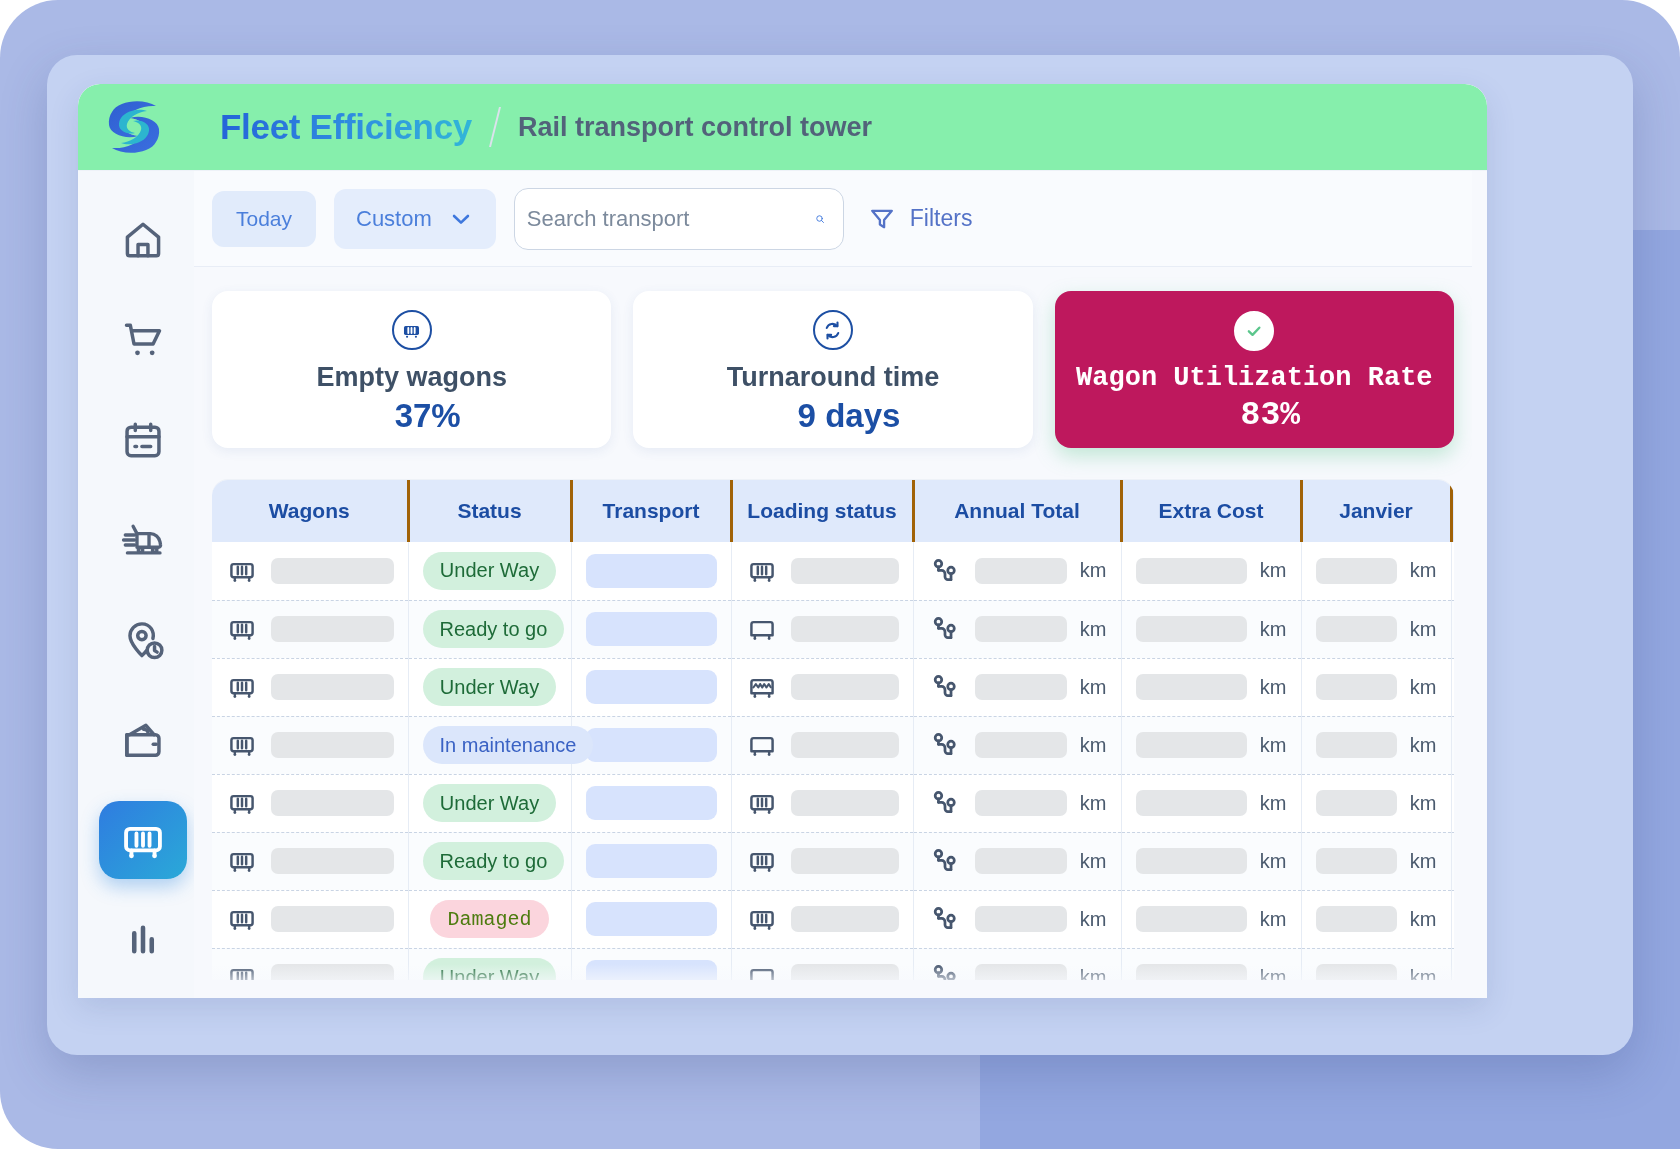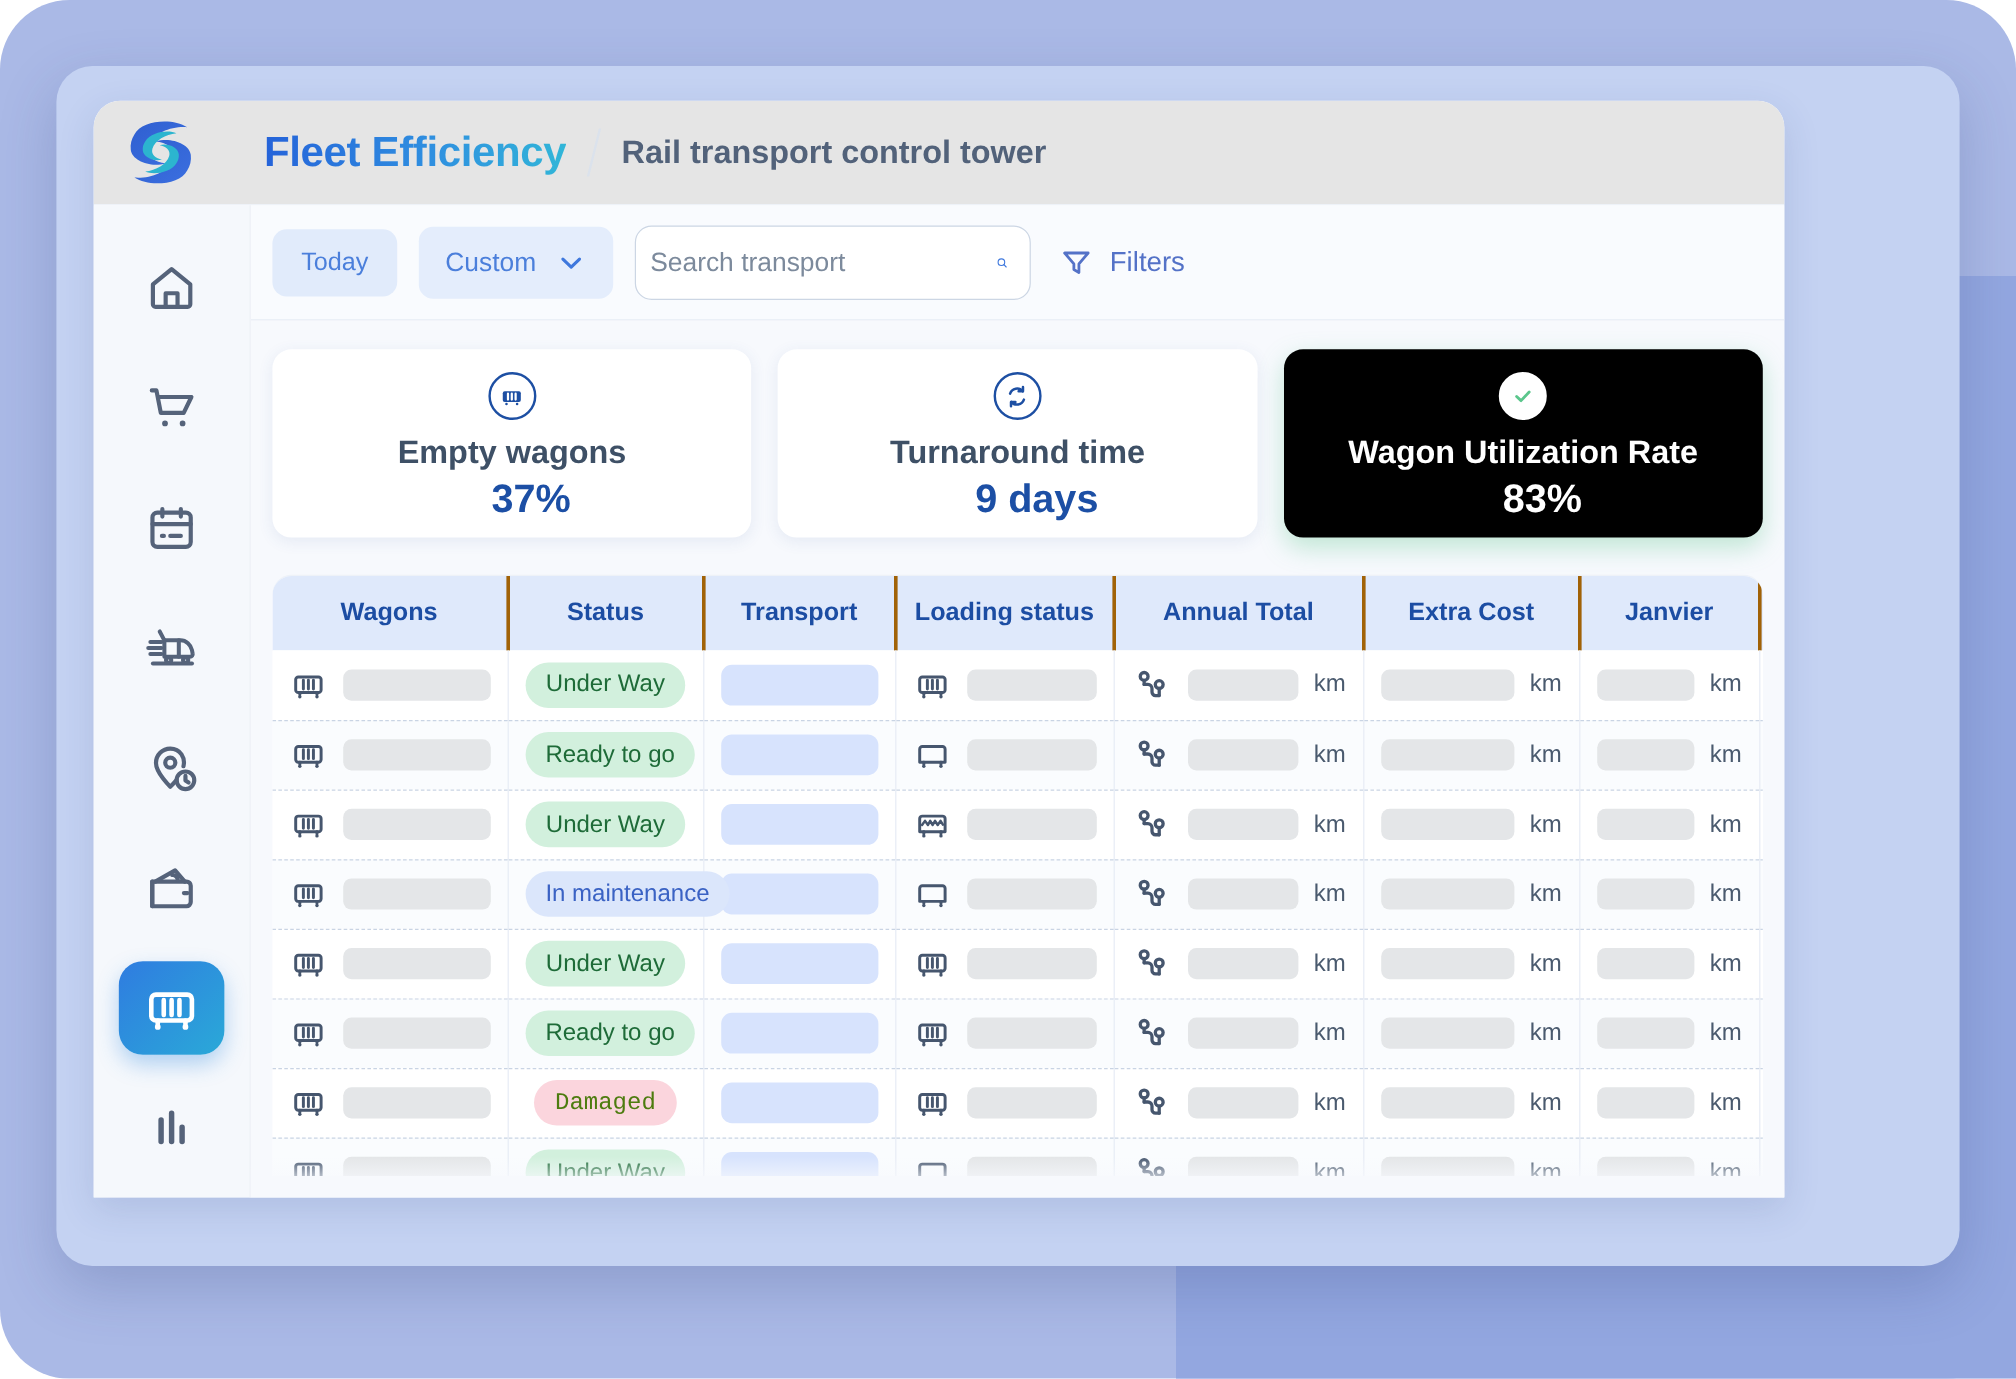--- a/index.html
+++ b/index.html
@@ -48,21 +48,21 @@
     border-radius: 22px 22px 0 0;
     overflow: hidden;
     box-shadow: 0 10px 30px rgba(40,60,120,0.13);
   }
 
   
   .app-header {
     position: absolute;
     left: 0; top: 0;
     width: 1409px; height: 87px;
-    background: #e5e5e5;
+    background: #86efac;
     border-radius: 22px 22px 0 0;
     display: flex;
     align-items: center;
     padding-left: 22px;
     border-bottom: 1px solid #eef2f8;
   }
   .logo-mark { width: 68px; height: 62px; flex: none; }
   .title-wrap {
     display: flex; align-items: center; gap: 22px;
     margin-left: 52px;
@@ -100,21 +100,21 @@
   .nav-item.active {
     background: linear-gradient(135deg, #2f7ce0 0%, #2aa9d8 100%);
     color: #ffffff;
     box-shadow: 0 8px 18px rgba(46,134,224,0.35);
   }
   .nav-item svg { display: block; }
 
   
   .main {
     position: absolute;
-    left: 131px; top: 87px;
+    left: 116px; top: 87px;
     width: 1278px; height: 827px;
     background: #f7f9fd;
     overflow: hidden;
   }
 
   
   .toolbar {
     height: 96px;
     display: flex;
     align-items: center;
@@ -192,22 +192,23 @@
     width: 40px; height: 40px;
     border: 2.4px solid #1d4fa3;
     border-radius: 50%;
     display: flex; align-items: center; justify-content: center;
     margin-bottom: 8px;
     color: #1d4fa3;
   }
   .kpi-label { font-size: 27px; font-weight: bold; color: #3e5066; }
   .kpi-value { font-size: 33px; font-weight: bold; color: #1c4fa5; margin-left: 32px; }
   .kpi-card.accent {
-    background: #000000;
+    background: #be185d;
     box-shadow: 0 8px 20px rgba(91,198,140,0.35);
+    font-family: Liberation Mono, monospace;
   }
   .kpi-card.accent .kpi-label,
   .kpi-card.accent .kpi-value { color: #ffffff; }
   .kpi-card.accent .kpi-icon-circle {
     background: #ffffff; border-color: #ffffff; color: #5bc68c;
   }
 
   
   .table-wrap {
     margin: 10px 18px 0 18px;

